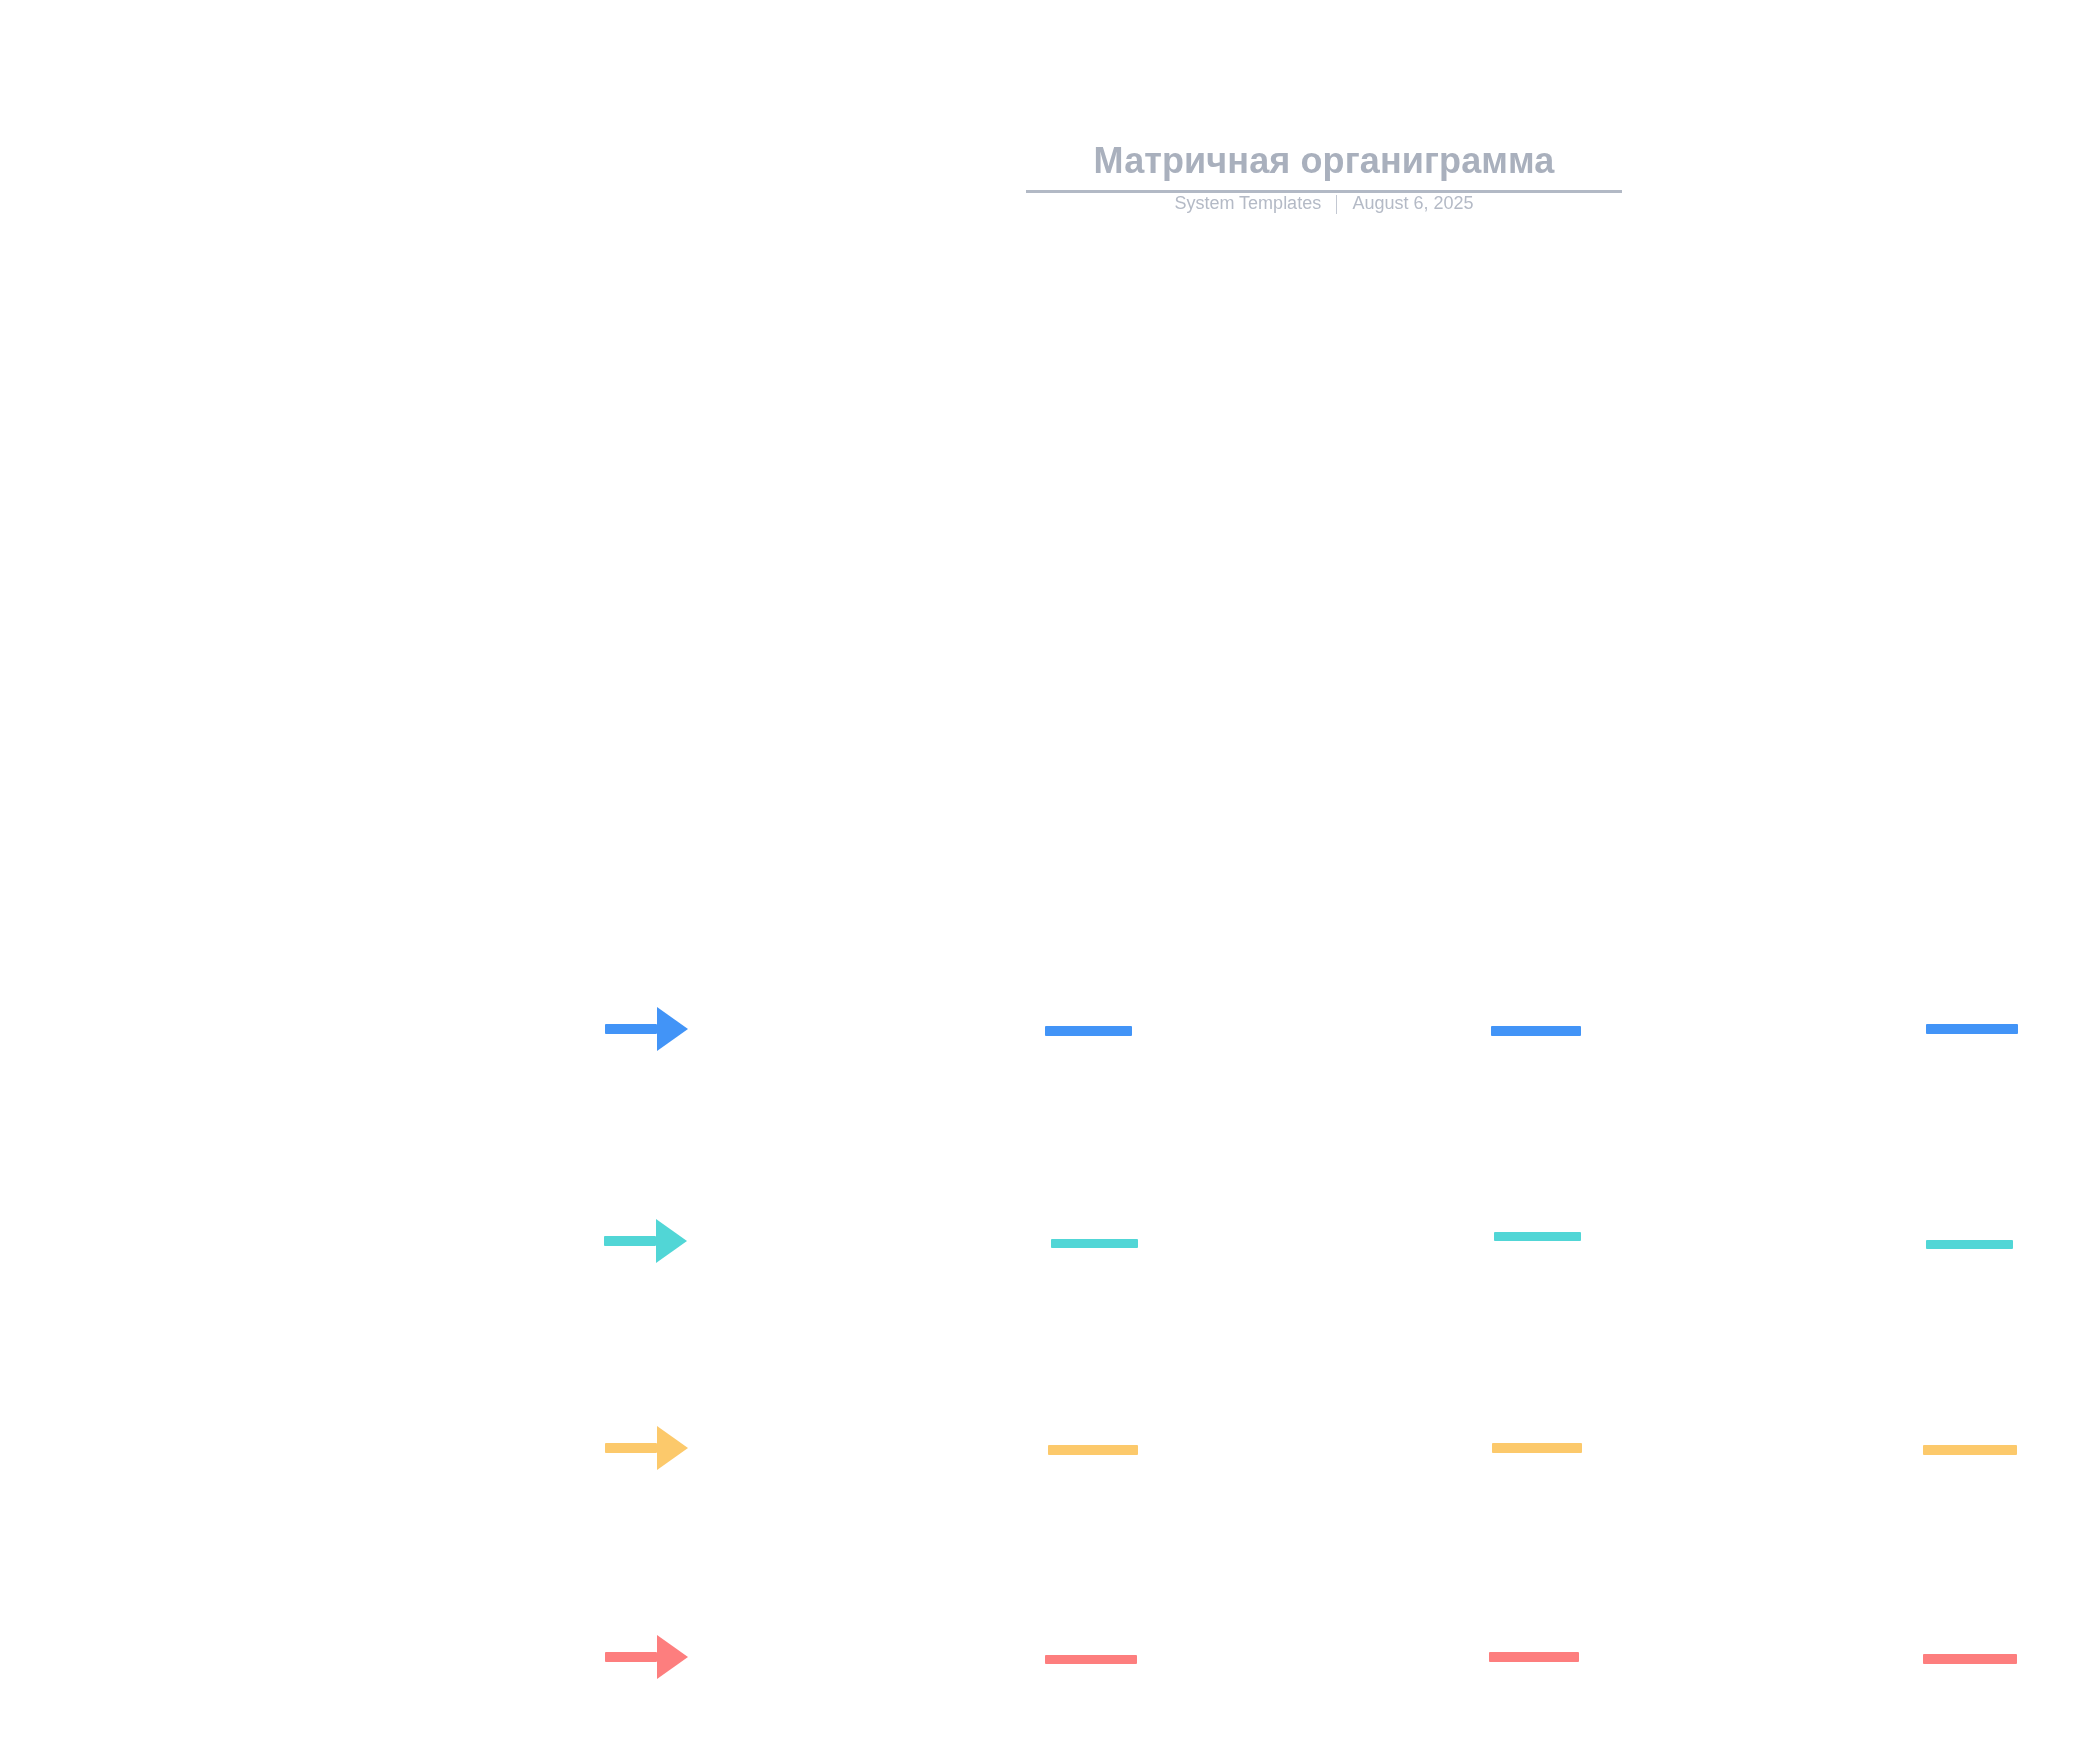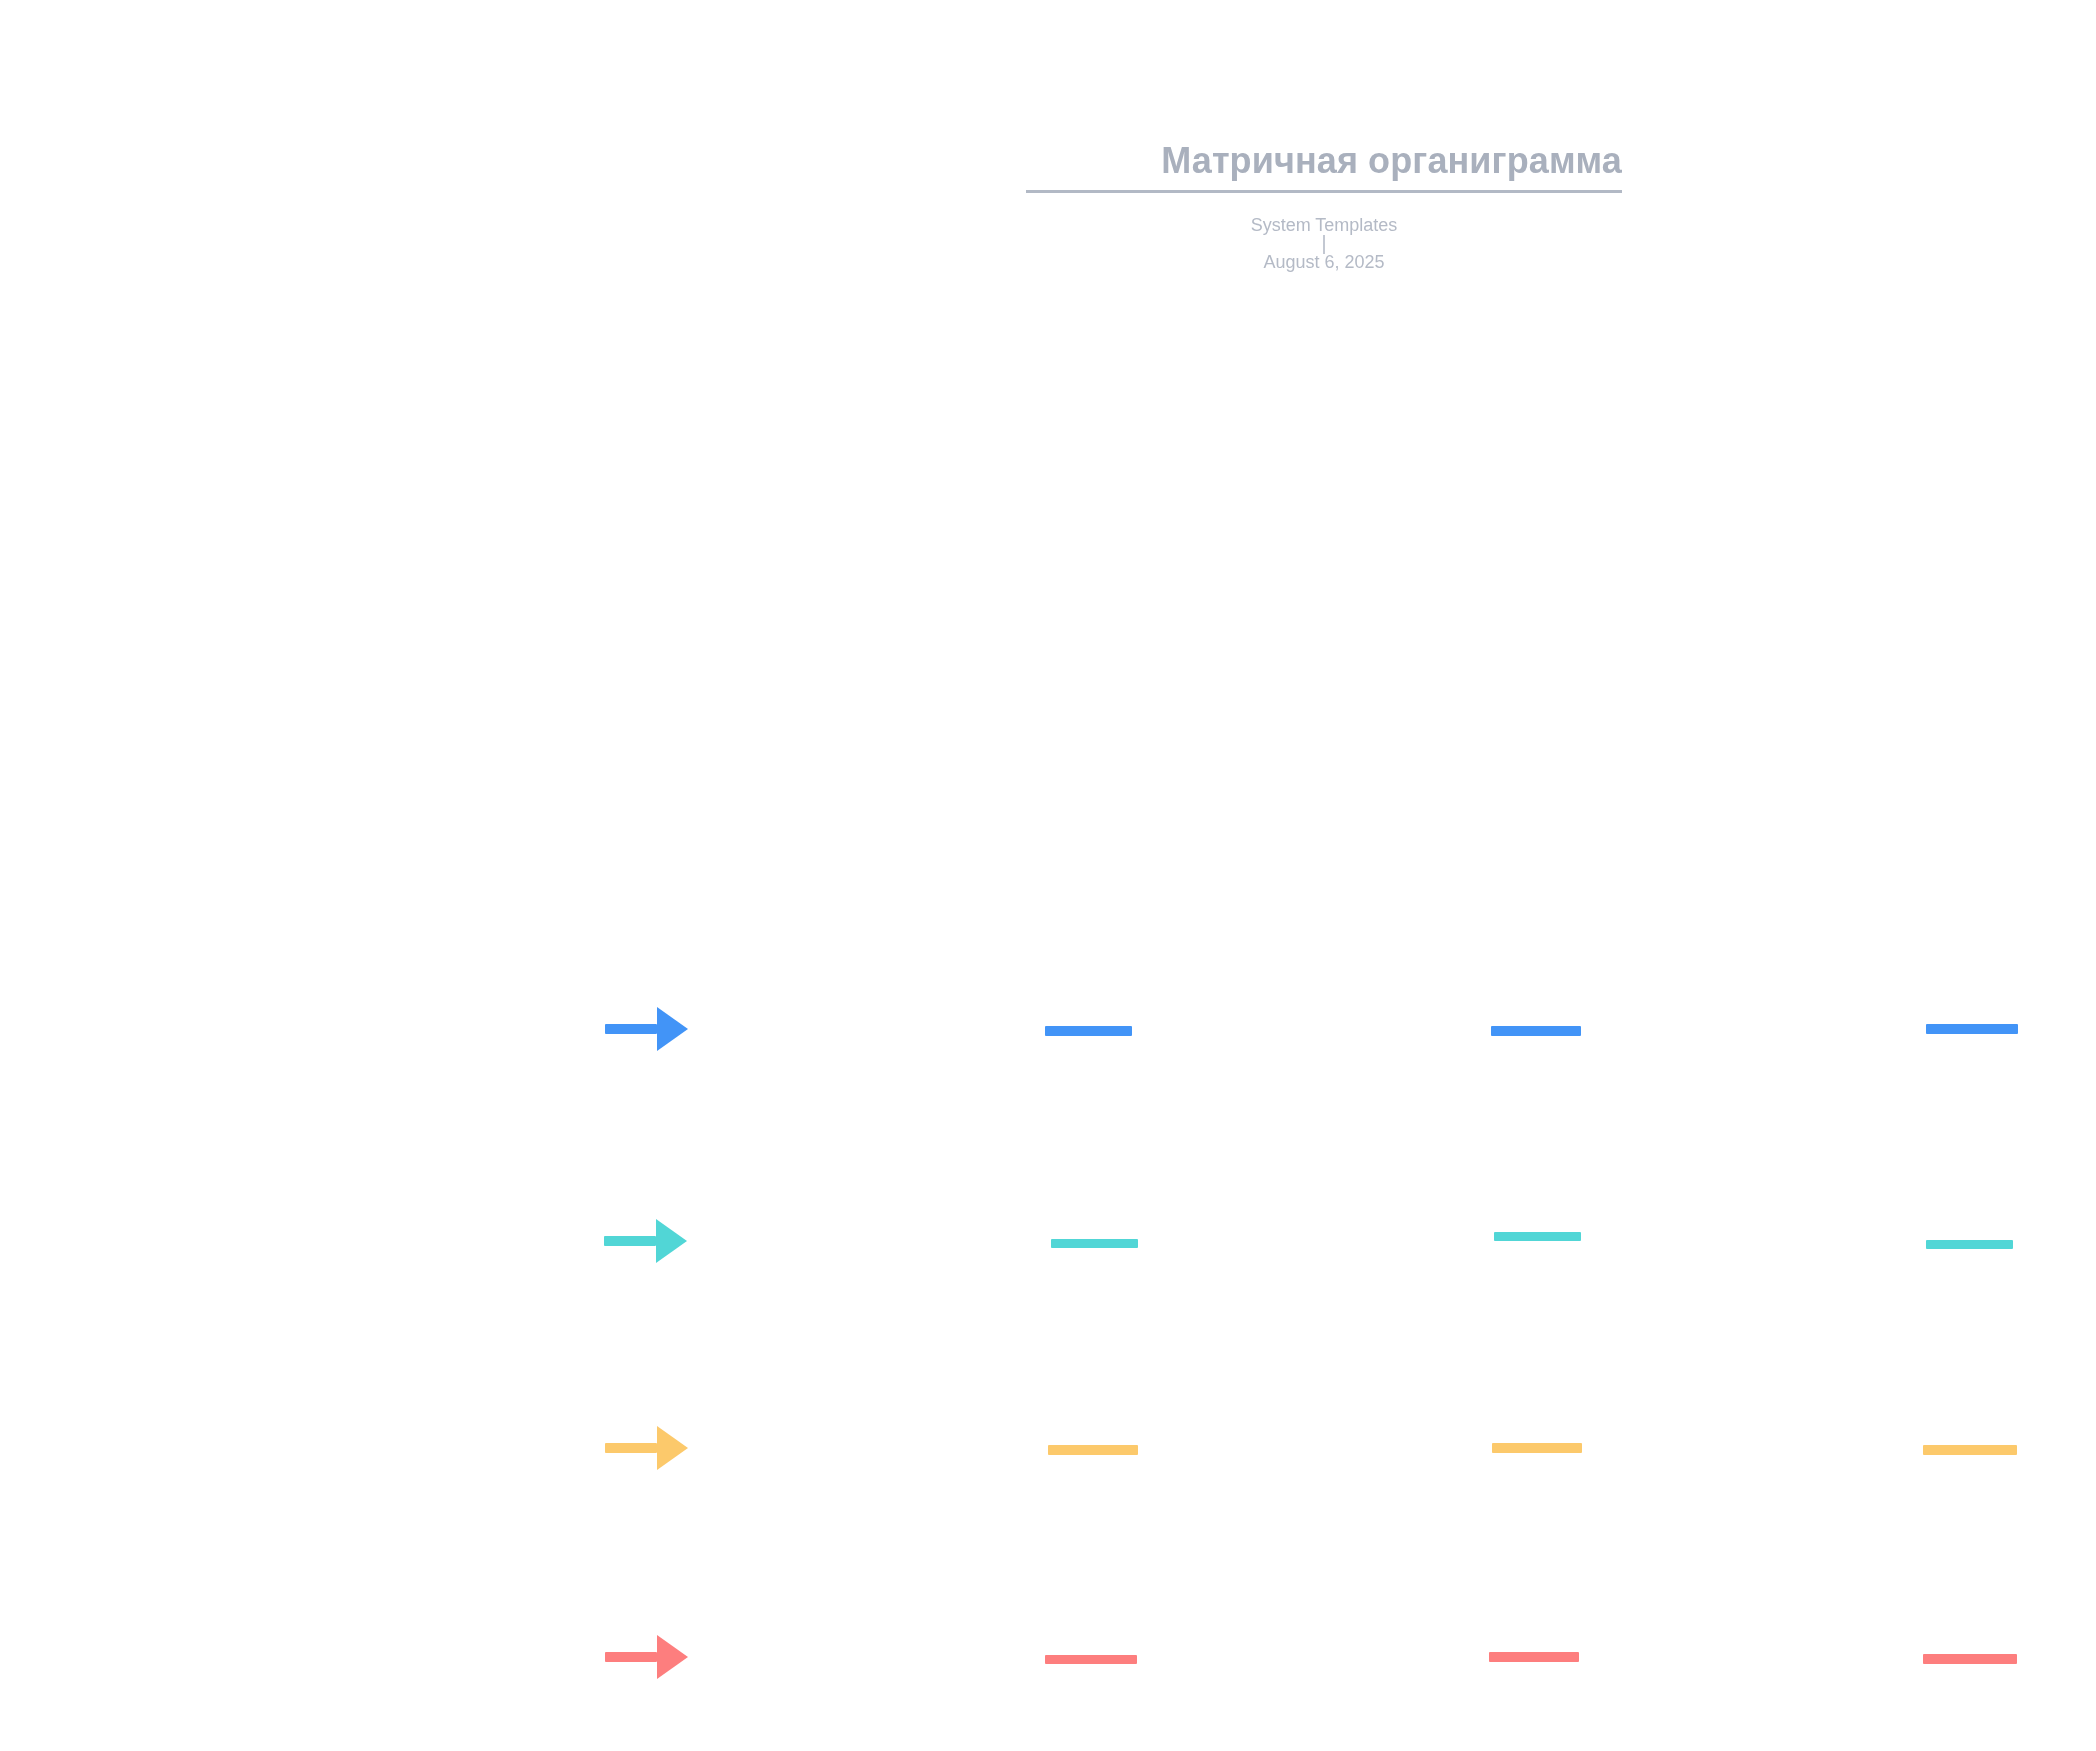--- a/index.html
+++ b/index.html
@@ -16,47 +16,46 @@
     font-family: "Liberation Sans", sans-serif;
     -webkit-font-smoothing: antialiased;
   }
 
   
   #header-block {
     position: absolute;
     left: 1026px;
     top: 140px;
     width: 596px;
-    text-align: right;
+    text-align: center;
   }
   #page-title {
     font-size: 36px;
     font-weight: 700;
     color: #a9b0bd;
     letter-spacing: 0.1px;
     line-height: 1.15;
     margin: 0;
     white-space: nowrap;
   }
   #title-rule {
     width: 100%;
     height: 2.6px;
     background: #b2b9c5;
     margin-top: 8.7px;
   }
   #subtitle-row {
-    margin-top: 23px;
+    margin-top: 1px;
     font-size: 18px;
     color: #b4bac6;
     line-height: 1;
     display: flex;
     justify-content: center;
     align-items: center;
     white-space: nowrap;
-    flex-direction: column;
   }
   .subtitle-sep {
     display: inline-block;
     width: 1.3px;
     height: 19px;
     background: #c3c8d2;
     margin: 0 15px;
     position: relative;
     top: 0.9px;
   }

